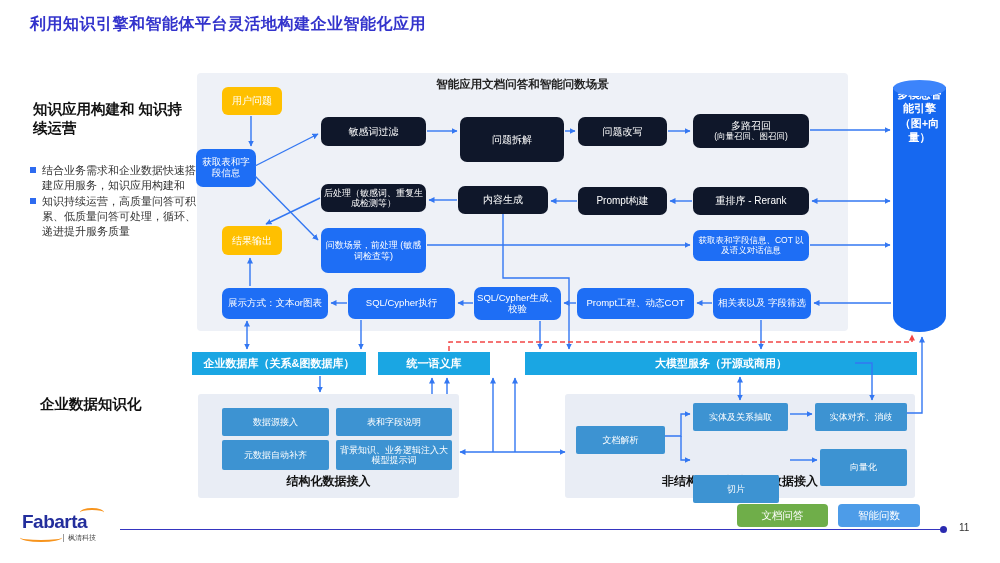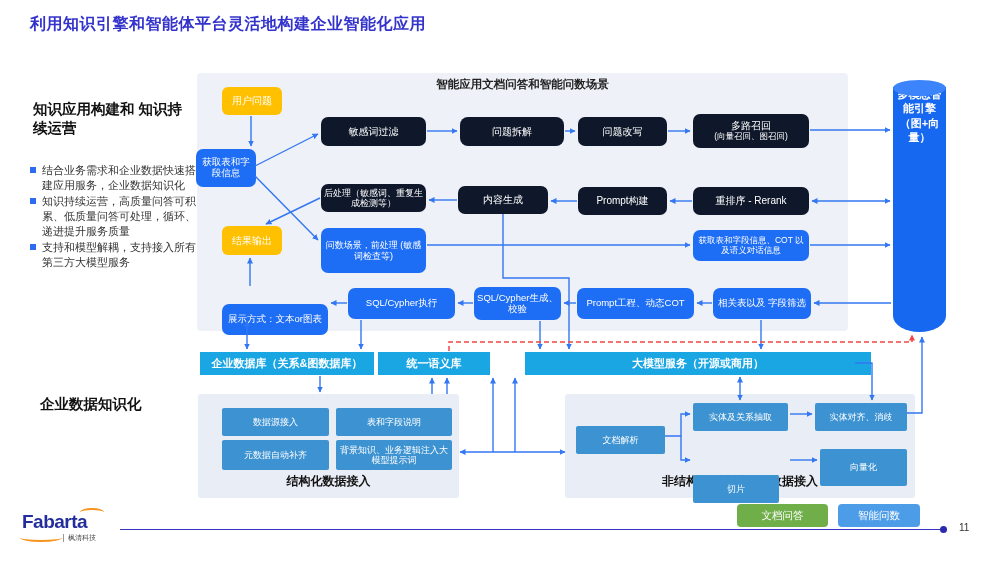--- a/index.html
+++ b/index.html
@@ -55,71 +55,67 @@
 </head>
 <body>
 
 <div class="abs page-title">利用知识引擎和智能体平台灵活地构建企业智能化应用</div>
 
 <div class="abs side-heading">知识应用构建和 知识持续运营</div>
 
 <div class="abs side-bullets">
   <div class="bullet">
     <span class="sq"></span>
-    <span>结合业务需求和企业数据快速搭建应用服务，企业数据知识化</span>
+    <span>结合业务需求和企业数据快速搭建应用服务，知识应用构建和</span>
   </div>
   <div class="bullet">
     <span class="sq"></span>
     <span>知识持续运营，高质量问答可积累、低质量问答可处理，循环、递进提升服务质量</span>
   </div>
-  <div class="bullet">
-    <span class="sq"></span>
-    <span>支持和模型解耦，支持接入所有第三方大模型服务</span>
-  </div>
 </div>
 
 <div class="abs side-heading2">企业数据知识化</div>
 
 <div class="abs panel-upper"></div>
 <div class="abs panel-title">智能应用文档问答和智能问数场景</div>
 
 <div class="node ybox" style="left:222px;top:87px;width:60px;height:28px;">用户问题</div>
 <div class="node bbox" style="left:196px;top:149px;width:60px;height:38px;">获取表和字段信息</div>
 <div class="node ybox" style="left:222px;top:226px;width:60px;height:29px;">结果输出</div>
 
 <div class="node gbox" style="left:321px;top:117px;width:105px;height:29px;">敏感词过滤</div>
-<div class="node gbox" style="left:460px;top:117px;width:104px;height:29px;border-radius:8px;">问题拆解</div>
+<div class="node gbox" style="left:460px;top:117px;width:104px;height:45px;">问题拆解</div>
 <div class="node gbox" style="left:578px;top:117px;width:89px;height:29px;">问题改写</div>
 <div class="node gbox" style="left:693px;top:114px;width:116px;height:34px;flex-direction:column;">
   <span>多路召回</span>
   <span class="small-sub">(向量召回、图召回)</span>
 </div>
 
 <div class="node gbox" style="left:321px;top:184px;width:105px;height:22px;font-size:9px;">后处理（敏感词、重复生成检测等）</div>
 <div class="node gbox" style="left:458px;top:186px;width:90px;height:27px;">内容生成</div>
 <div class="node gbox" style="left:578px;top:187px;width:89px;height:28px;">Prompt构建</div>
 <div class="node gbox" style="left:693px;top:187px;width:116px;height:28px;">重排序 - Rerank</div>
 
 <div class="node bbox" style="left:321px;top:228px;width:105px;height:45px;font-size:9px;">问数场景，前处理 (敏感词检查等)</div>
 <div class="node bbox" style="left:693px;top:230px;width:116px;height:31px;font-size:8.5px;">获取表和字段信息、COT 以及语义对话信息</div>
 
-<div class="node bbox" style="left:222px;top:304px;width:106px;height:31px;">展示方式：文本or图表</div>
+<div class="node bbox" style="left:222px;top:288px;width:106px;height:31px;">展示方式：文本or图表</div>
 <div class="node bbox" style="left:348px;top:288px;width:107px;height:31px;">SQL/Cypher执行</div>
 <div class="node bbox" style="left:474px;top:287px;width:87px;height:33px;">SQL/Cypher生成、校验</div>
 <div class="node bbox" style="left:577px;top:288px;width:117px;height:31px;">Prompt工程、动态COT</div>
 <div class="node bbox" style="left:713px;top:288px;width:98px;height:31px;">相关表以及 字段筛选</div>
 
 <div class="abs cyl-body">
   <div class="cyl-text">多模态智能引擎（图+向量）</div>
 </div>
 <div class="abs cyl-top"></div>
 
-<div class="cyan-bar" style="left:200px;top:352px;width:174px;">企业数据库（关系&amp;图数据库）</div>
+<div class="cyan-bar" style="left:192px;top:352px;width:174px;">企业数据库（关系&amp;图数据库）</div>
 <div class="cyan-bar" style="left:378px;top:352px;width:112px;">统一语义库</div>
-<div class="cyan-bar" style="left:525px;top:352px;width:346px;">大模型服务（开源或商用）</div>
+<div class="cyan-bar" style="left:525px;top:352px;width:392px;">大模型服务（开源或商用）</div>
 
 <div class="abs panel-lower" style="left:198px;top:394px;width:261px;height:104px;">
   <div class="panel-label">结构化数据接入</div>
 </div>
 <div class="node pbox" style="left:222px;top:408px;width:107px;height:19px;">数据源接入</div>
 <div class="node pbox" style="left:336px;top:408px;width:116px;height:19px;">表和字段说明</div>
 <div class="node pbox" style="left:222px;top:440px;width:107px;height:30px;">元数据自动补齐</div>
 <div class="node pbox" style="left:336px;top:440px;width:116px;height:30px;">背景知识、业务逻辑注入大模型提示词</div>
 
 <div class="abs panel-lower" style="left:565px;top:394px;width:350px;height:104px;">

